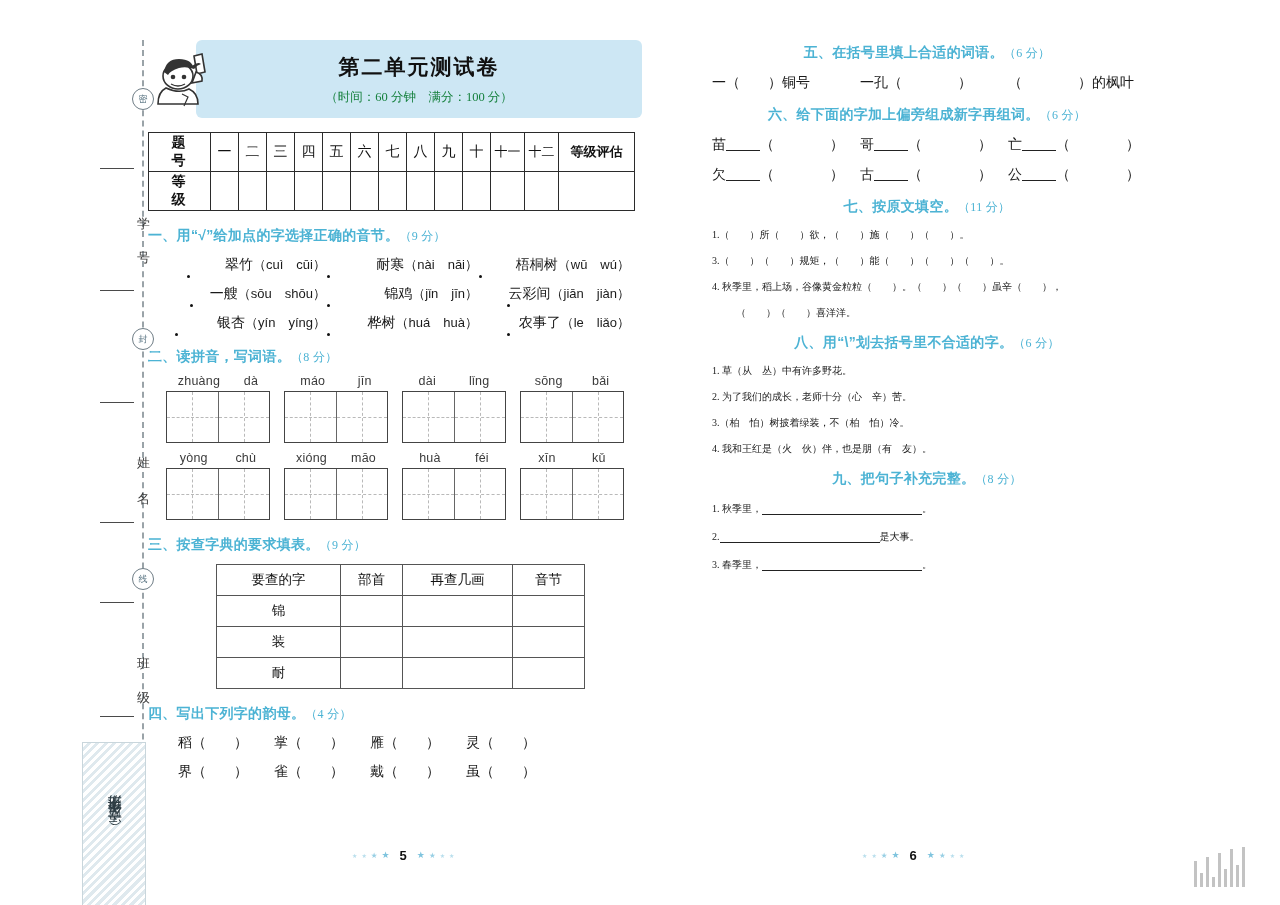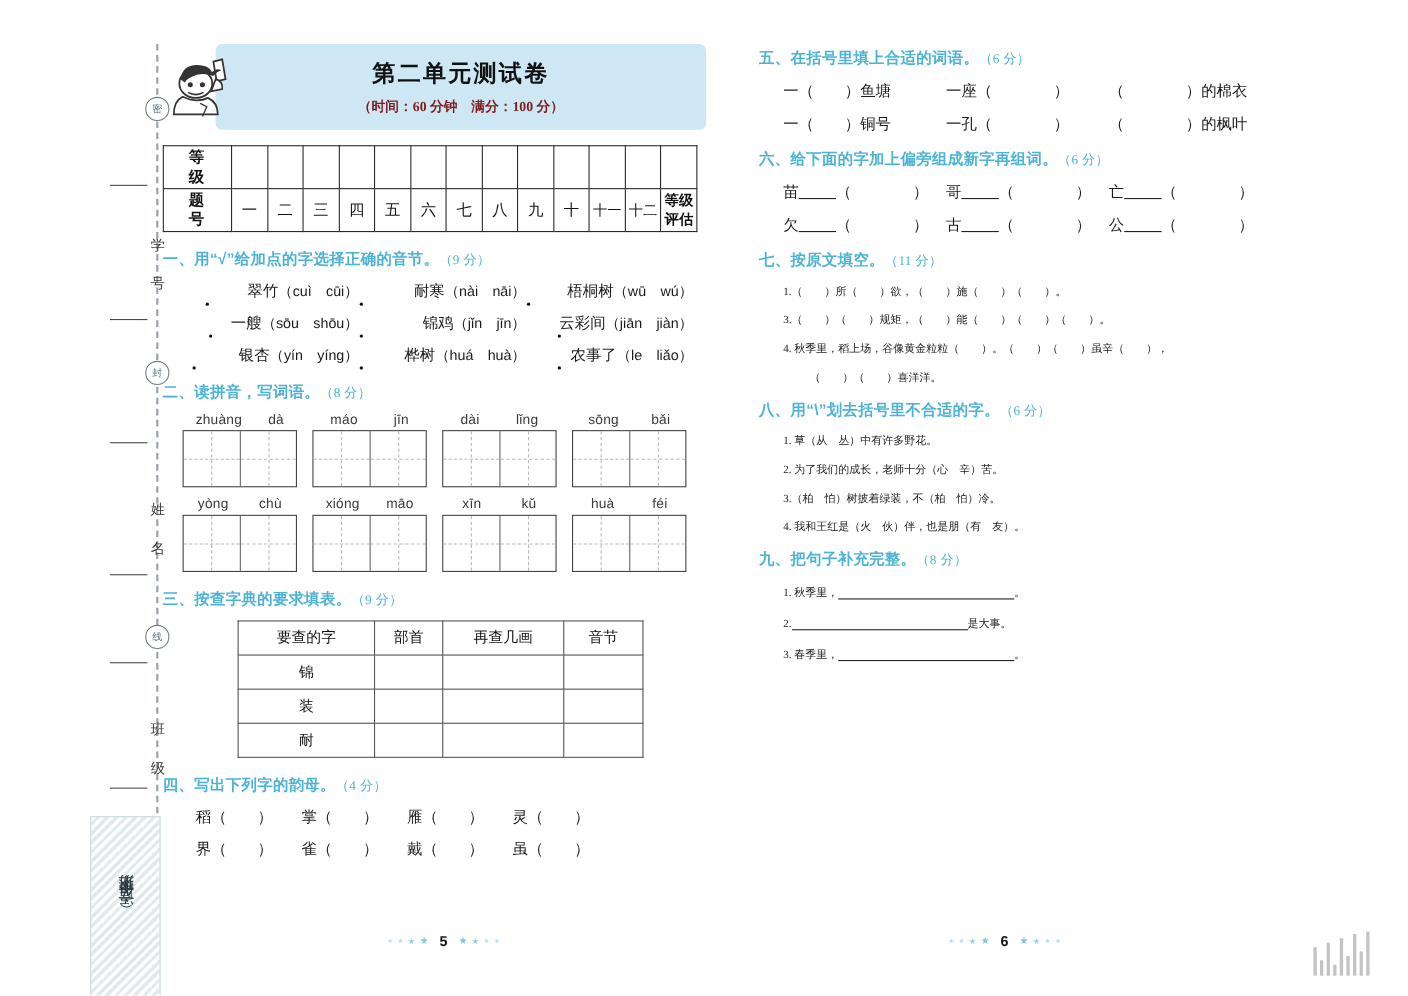--- a/index.html
+++ b/index.html
@@ -73,21 +73,21 @@
     background:#cde7f4; border-radius:6px;
     margin-left:48px; width:446px;
   }
   .banner-title {
     text-align:center; padding-top:13px;
     font-size:21px; font-weight:bold; letter-spacing:2px; color:#111;
     font-family:"Liberation Sans","DejaVu Sans",sans-serif;
   }
   .banner-sub {
     text-align:center; padding-top:8px;
-    font-size:12.5px; color:#7f1d1d;font-weight:bold;
+    font-size:12.5px; color:#15803d;
   }
   .mascot { position:absolute; left:-44px; top:10px; width:70px; height:64px; }
 
   
   .score-table {
     margin-top:14px; width:486px;
     border-collapse:collapse; table-layout:fixed;
   }
   .score-table td {
     border:1px solid #2b2b2b; height:29px; text-align:center;
@@ -100,21 +100,21 @@
   .score-table td.num { width:28px; }
   .score-table td.num2 { width:34px; font-size:13px; }
 
   
   .sec-h {
     color:#4cb3d4; font-weight:bold; font-size:14px;
     font-family:"Liberation Sans","DejaVu Sans",sans-serif;
     margin:16px 0 4px 0; letter-spacing:.3px;
   }
   .sec-h .pts { font-weight:normal; font-size:12px; font-family:"Liberation Serif",serif; }
-  .col-right .sec-h { margin-top:14px; }
+  .col-right .sec-h { margin-top:14px;text-align:center; }
 
   
   .q1-row { display:flex; margin:11px 0 0 26px; font-size:14px; }
   .q1-item { width:152px; position:relative;text-align:right; }
   .q1-item .dotmark {
     position:absolute; width:3px; height:3px; border-radius:50%;
     background:#111; top:19px;
   }
   .q1-item .sy { letter-spacing:0; }
   .q1-item .py { font-family:"Liberation Sans","DejaVu Sans",sans-serif; font-size:13px; }
@@ -225,52 +225,52 @@
         <path d="M19 34 q7 4 14 0" stroke="#333" stroke-width="1.4" fill="none"></path>
         <path d="M14 38 q-8 4-8 16 l40 0 q0-11-9-15 q-10 5-23-1 z" fill="#fff" stroke="#333" stroke-width="1.6"></path>
         <path d="M30 44 l6 3 l-4 9" stroke="#333" stroke-width="1.2" fill="none"></path>
       </svg>
       <div class="banner-title">第二单元测试卷</div>
       <div class="banner-sub">（时间：60 分钟　满分：100 分）</div>
     </div>
 
     <table class="score-table">
       <tbody>
-        <tr>
-          <td class="hd">等　级</td>
-          <td></td>
-          <td></td>
-          <td></td>
-          <td></td>
-          <td></td>
-          <td></td>
-          <td></td>
-          <td></td>
-          <td></td>
-          <td></td>
-          <td></td>
-          <td></td>
-          <td></td>
-        </tr>
         <tr>
           <td class="hd">题　号</td>
           <td class="num">一</td>
           <td class="num">二</td>
           <td class="num">三</td>
           <td class="num">四</td>
           <td class="num">五</td>
           <td class="num">六</td>
           <td class="num">七</td>
           <td class="num">八</td>
           <td class="num">九</td>
           <td class="num">十</td>
           <td class="num2">十一</td>
           <td class="num2">十二</td>
           <td class="last">等级评估</td>
         </tr>
+        <tr>
+          <td class="hd">等　级</td>
+          <td></td>
+          <td></td>
+          <td></td>
+          <td></td>
+          <td></td>
+          <td></td>
+          <td></td>
+          <td></td>
+          <td></td>
+          <td></td>
+          <td></td>
+          <td></td>
+          <td></td>
+        </tr>
       </tbody>
     </table>
 
     <div class="sec-h">
       <span>一、用“√”给加点的字选择正确的音节。</span><span class="pts">（9 分）</span>
     </div>
     <div class="q1-row">
       <div class="q1-item"><span class="sy">翠竹</span><span class="py">（cuì　cūi）</span><i class="dotmark" style="left:13px"></i></div>
       <div class="q1-item"><span class="sy">耐寒</span><span class="py">（nài　nāi）</span><i class="dotmark" style="left:1px"></i></div>
       <div class="q1-item"><span class="sy">梧桐树</span><span class="py">（wū　wú）</span><i class="dotmark" style="left:1px"></i></div>
@@ -347,32 +347,32 @@
             <span>xióng</span>
             <span>māo</span>
           </div>
         <div class="tzg">
             <div class="half"></div>
             <div class="half"></div>
           </div>
       </div>
       <div class="q2-cell">
         <div class="q2-py">
+            <span>huà</span>
+            <span>féi</span>
+          </div>
+        <div class="tzg">
+            <div class="half"></div>
+            <div class="half"></div>
+          </div>
+      </div>
+      <div class="q2-cell">
+        <div class="q2-py">
             <span>xīn</span>
             <span>kǔ</span>
-          </div>
-        <div class="tzg">
-            <div class="half"></div>
-            <div class="half"></div>
-          </div>
-      </div>
-      <div class="q2-cell">
-        <div class="q2-py">
-            <span>huà</span>
-            <span>féi</span>
           </div>
         <div class="tzg">
             <div class="half"></div>
             <div class="half"></div>
           </div>
       </div>
     </div>
 
     <div class="sec-h">
       <span>三、按查字典的要求填表。</span><span class="pts">（9 分）</span>
@@ -420,25 +420,20 @@
       <div class="q4-item">雀（　　）</div>
       <div class="q4-item">戴（　　）</div>
       <div class="q4-item">虽（　　）</div>
     </div>
   </div>
 
   <div class="col-right">
 
     <div class="sec-h" style="margin-top:0">
       <span>五、在括号里填上合适的词语。</span><span class="pts">（6 分）</span>
-    </div>
-    <div class="r-row">
-      <div class="cell3">一（　　）鱼塘</div>
-      <div class="cell3">一座（　　　　）</div>
-      <div class="cell3">（　　　　）的棉衣</div>
     </div>
     <div class="r-row">
       <div class="cell3">一（　　）铜号</div>
       <div class="cell3">一孔（　　　　）</div>
       <div class="cell3">（　　　　）的枫叶</div>
     </div>
 
     <div class="sec-h">
       <span>六、给下面的字加上偏旁组成新字再组词。</span><span class="pts">（6 分）</span>
     </div>

